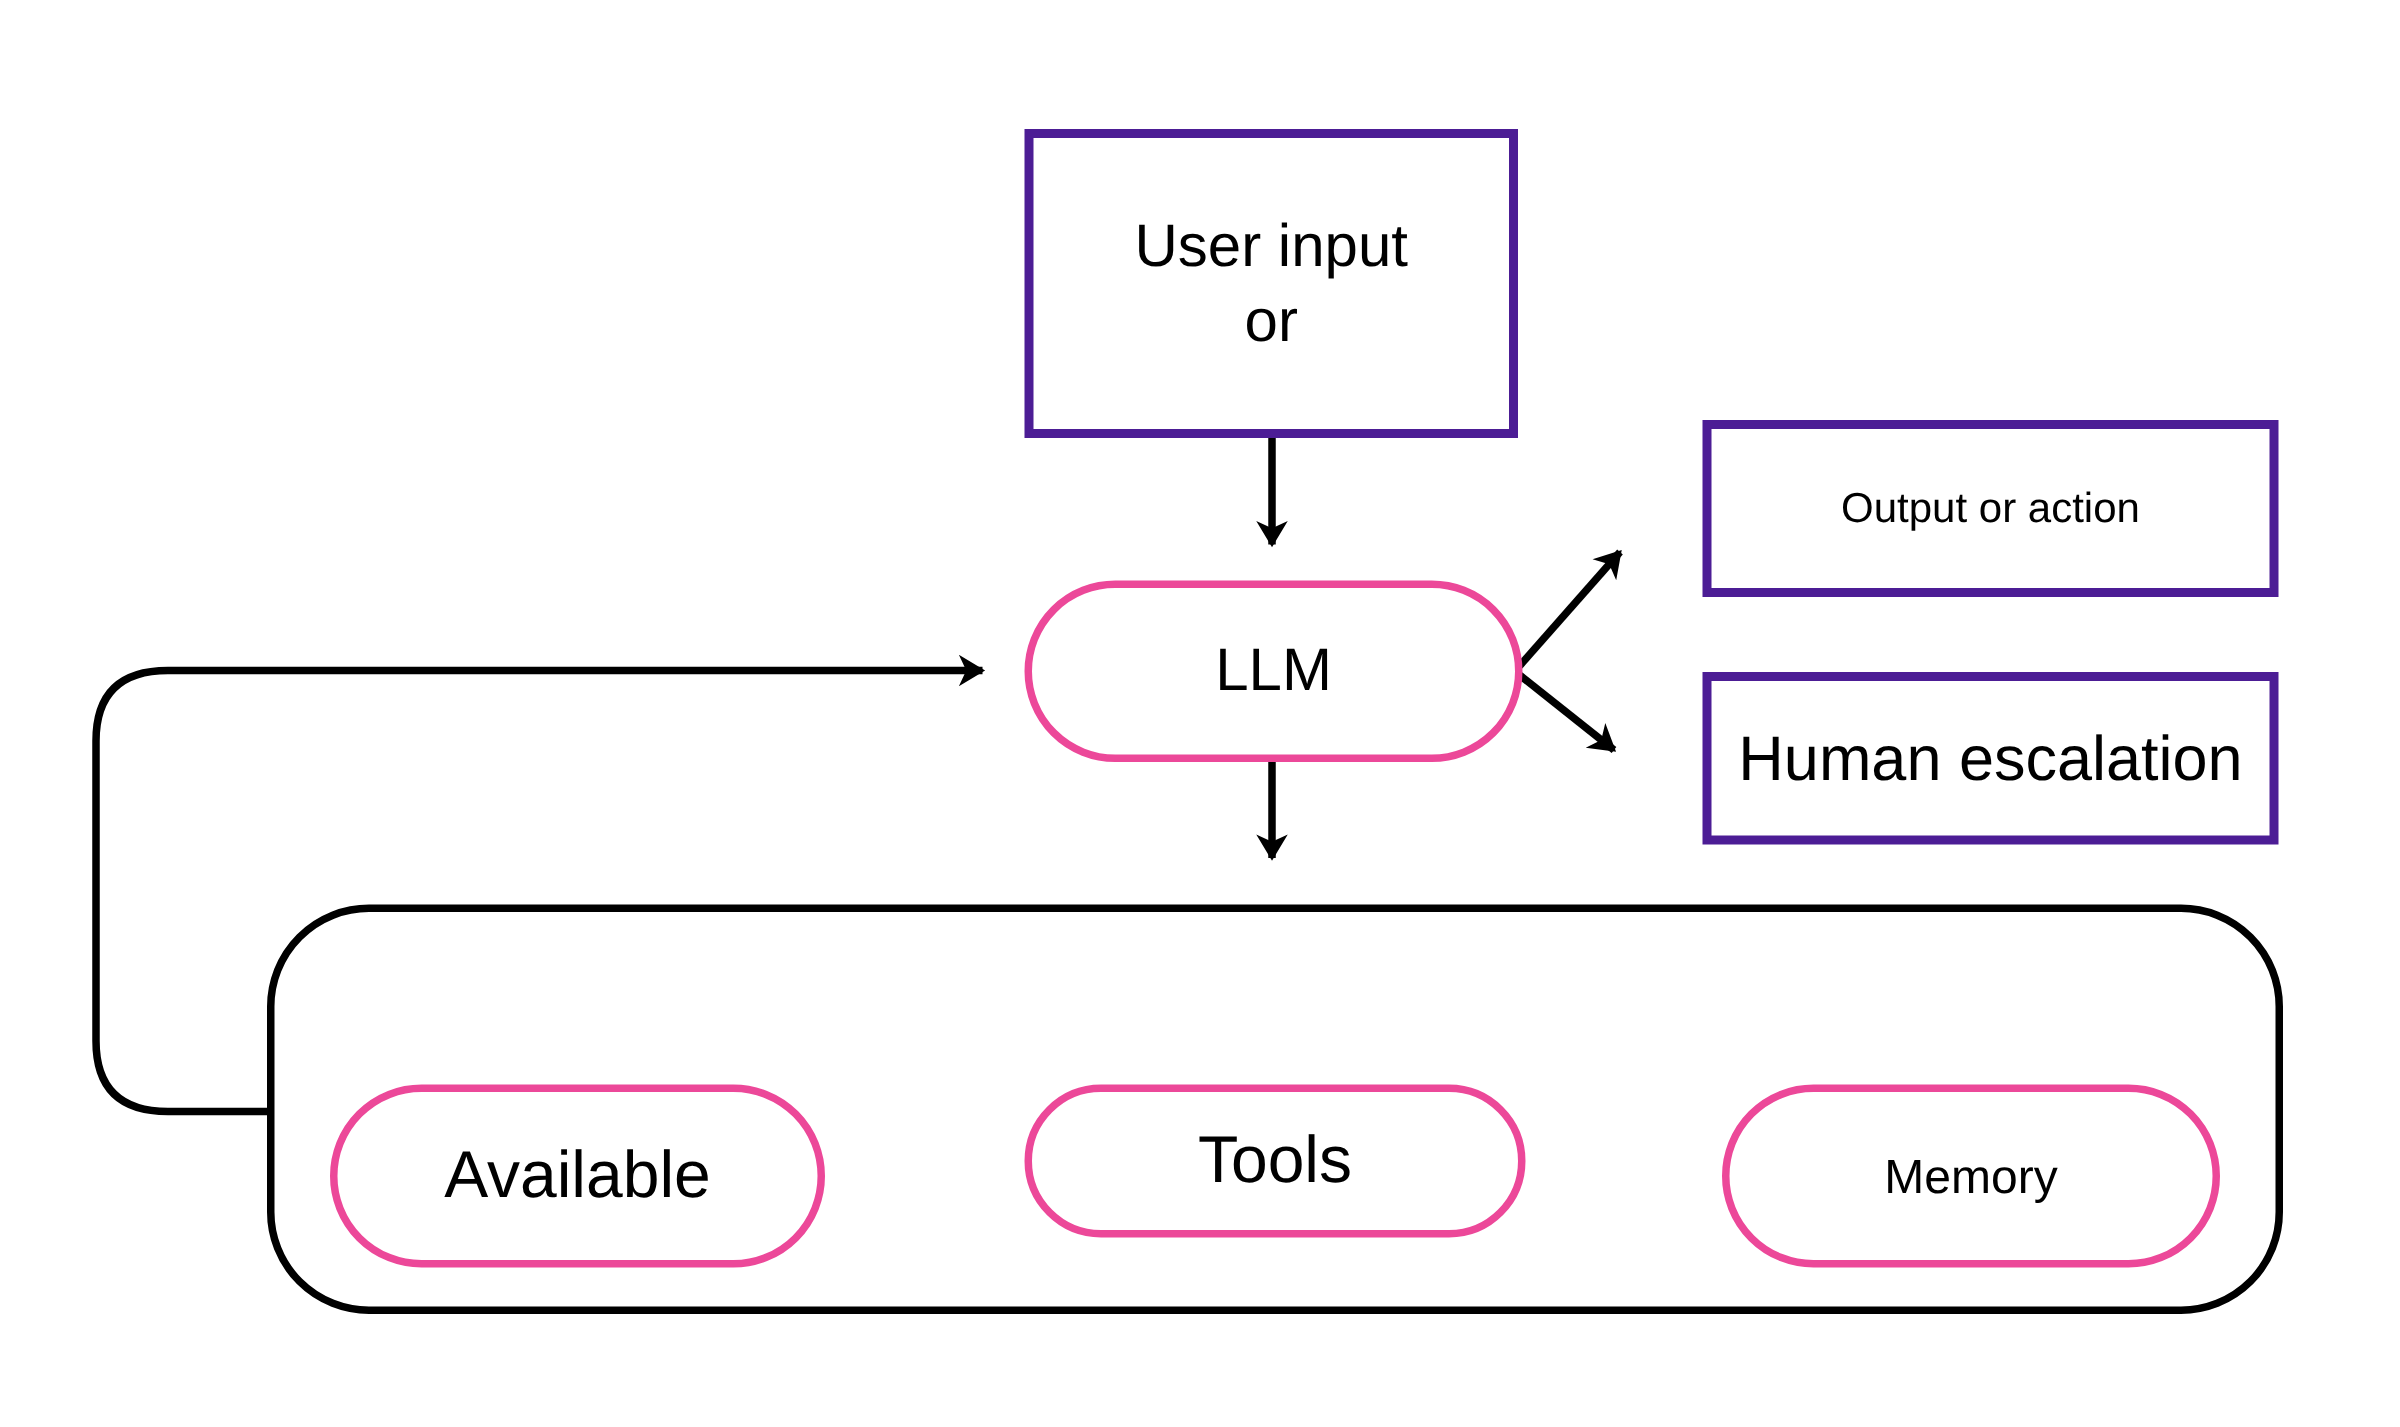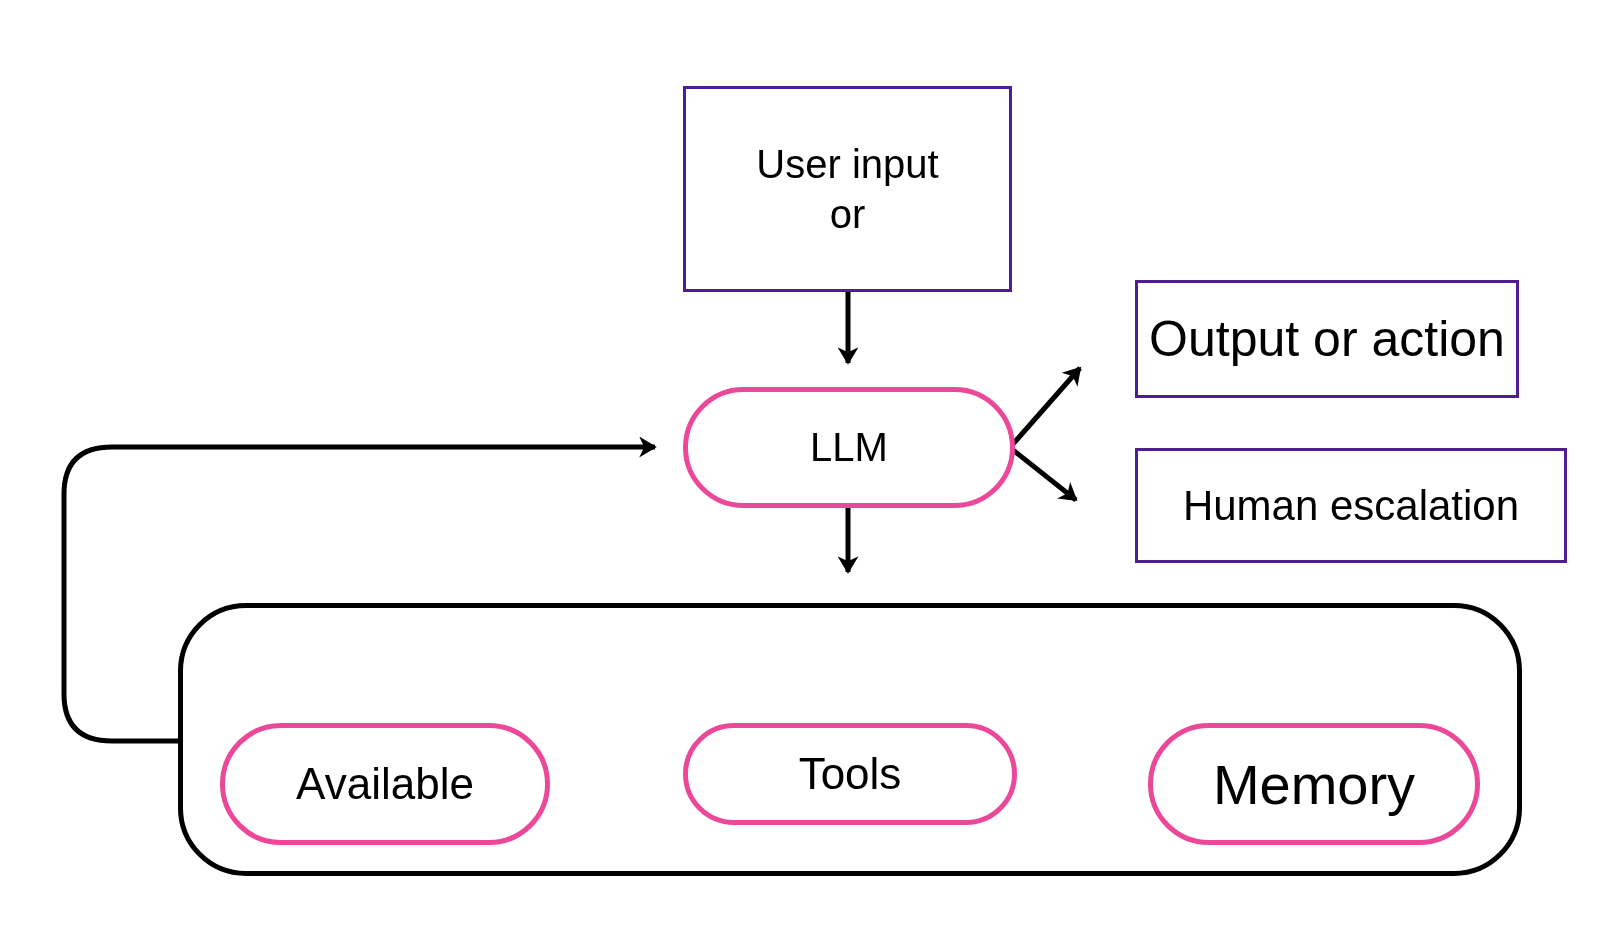--- a/index.html
+++ b/index.html
@@ -33,21 +33,21 @@
   .node {
     position: absolute;
     display: flex;
     flex-direction: column;
     align-items: center;
     justify-content: center;
     text-align: center;
     background: #ffffff;
   }
   .rect-node {
-    border: 3px solid #4c1d95;
+    border: 6px solid #4c1d95;
   }
   .stadium-node {
     border: 5px solid #ec4899;
     border-radius: 999px;
   }
   .container-node {
     position: absolute;
     border: 5px solid #000000;
     border-radius: 68px;
     background: #ffffff;
@@ -60,26 +60,26 @@
     line-height: 50px;
   }
   .node-llm {
     left: 683px; top: 387px;
     width: 332px; height: 121px;
     font-size: 40px;
   }
   .node-output {
     left: 1135px; top: 280px;
     width: 384px; height: 118px;
-    font-size: 50px;
+    font-size: 28px;
     justify-content: center;
   }
   .node-human {
     left: 1135px; top: 448px;
-    width: 432px; height: 115px;
+    width: 384px; height: 115px;
     font-size: 42px;
   }
   .node-resources {
     left: 178px; top: 603px;
     width: 1344px; height: 273px;
   }
   .resources-title {
     position: absolute;
     left: 178px; top: 630px;
     width: 1344px;
@@ -93,21 +93,21 @@
     font-size: 44px;
   }
   .node-tools {
     left: 683px; top: 723px;
     width: 334px; height: 102px;
     font-size: 44px;
   }
   .node-memory {
     left: 1148px; top: 723px;
     width: 332px; height: 122px;
-    font-size: 56px;
+    font-size: 32px;
   }
 </style>
 </head>
 <body>
 
 <div class="stage">
 
   <svg class="edges-svg" viewBox="0 0 1600 951" aria-hidden="true">
     <defs>
       <marker id="arrowhead" viewBox="0 0 12 12" refX="10" refY="6" markerWidth="4.2" markerHeight="4.2" orient="auto">

